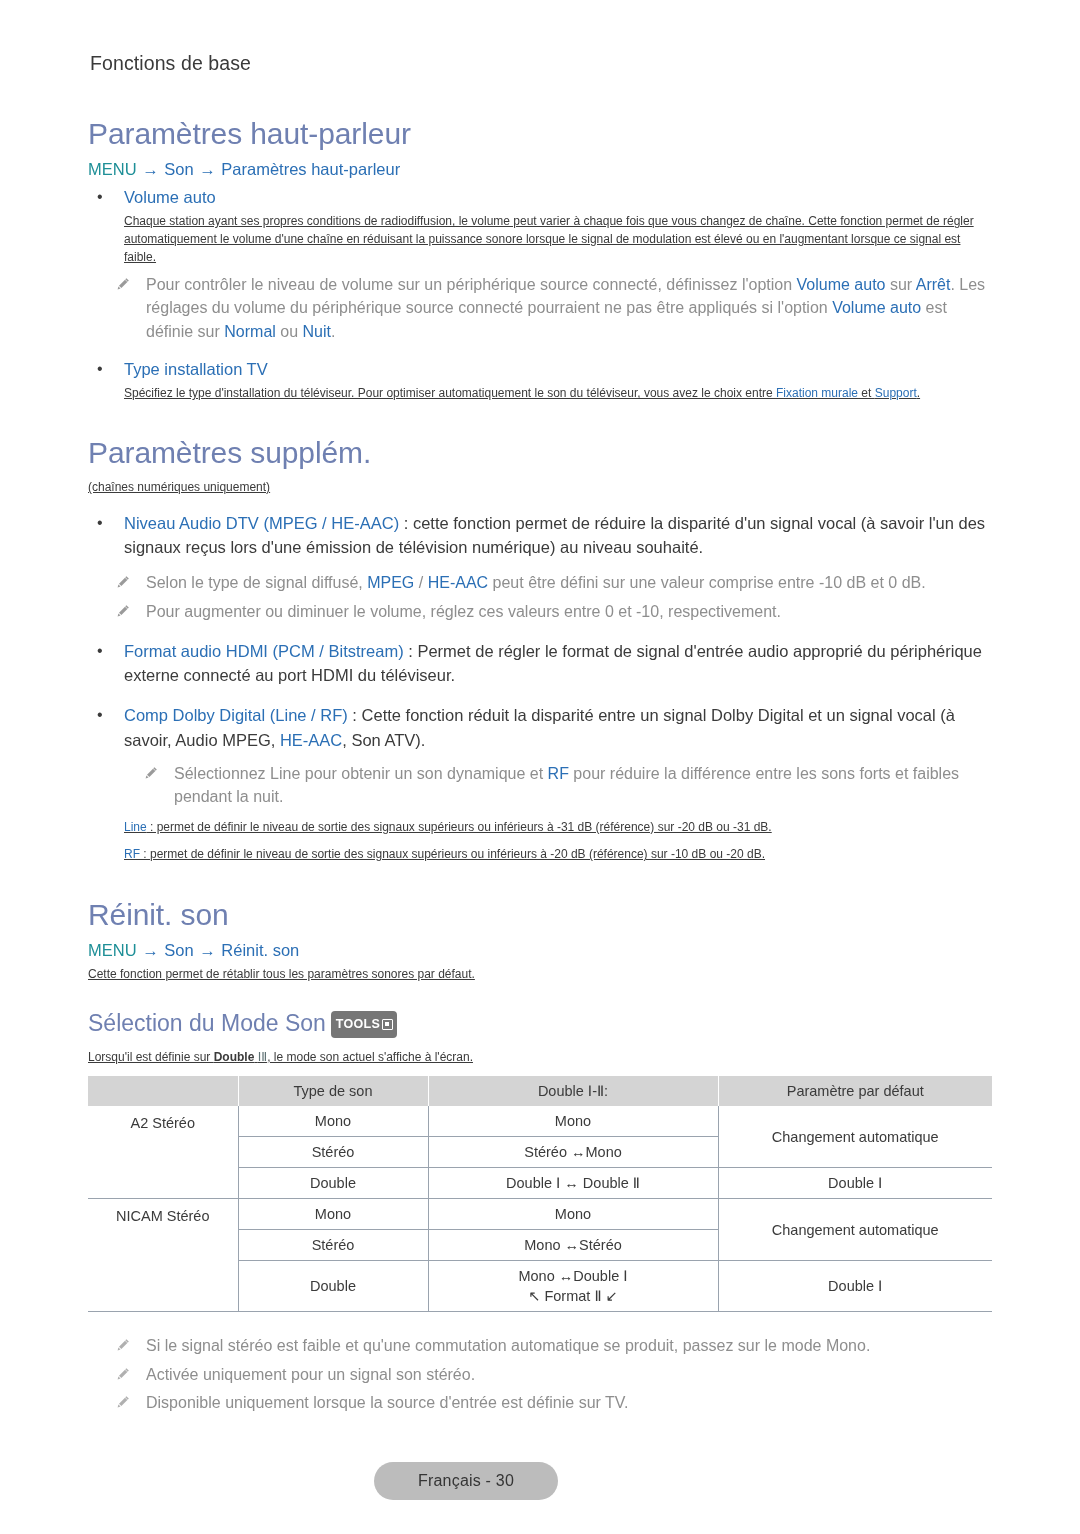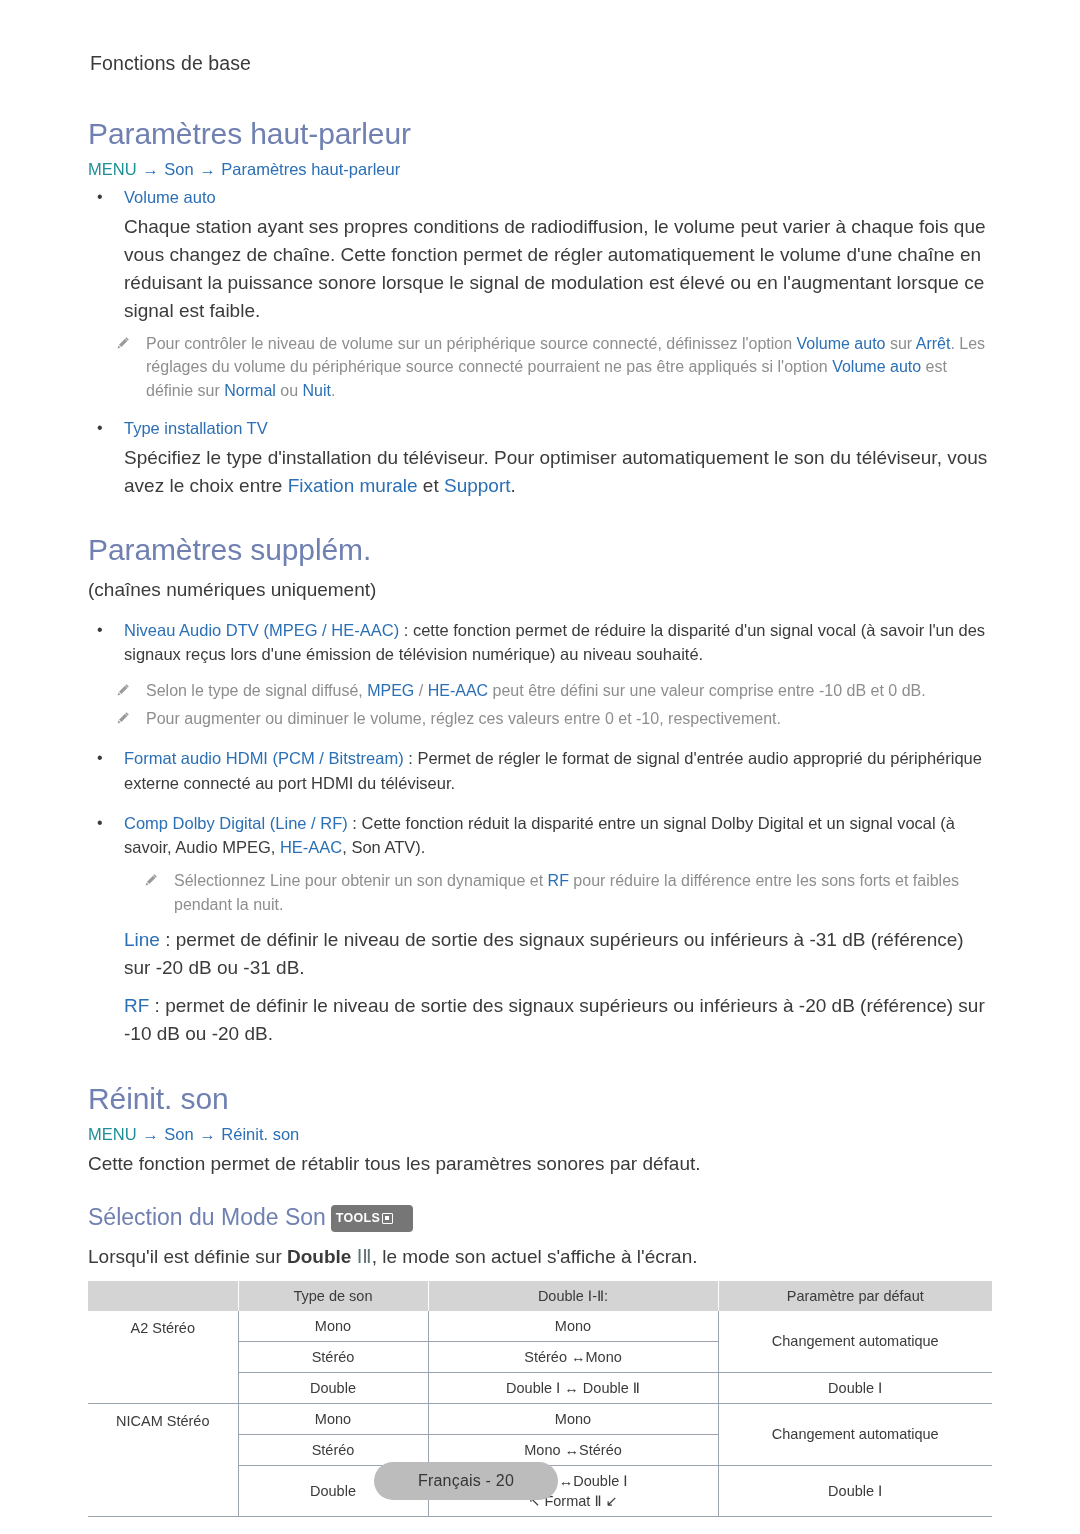--- a/index.html
+++ b/index.html
@@ -67,21 +67,21 @@
   .tools-badge {
     display: inline-flex;
     align-items: center;
     gap: 2px;
     background: #767676;
     color: #ffffff;
     border-radius: 4px;
     font-size: 12.5px;
     font-weight: bold;
     letter-spacing: .3px;
-    padding: 2px 20px 2px 5px;
+    padding: 2px 4px 2px 5px;
     line-height: 1;
     margin-left: 3px;
     position: relative;
     top: 1px;
   }
   .tools-badge .tb-ico {
     display: inline-block;
     width: 11px;
     height: 11px;
     border: 1.2px solid #ffffff;
@@ -92,24 +92,25 @@
   .tools-badge .tb-ico::after {
     content: "";
     position: absolute;
     left: 1.5px; top: 2px;
     width: 4px; height: 4px;
     background: #ffffff;
   }
 
   
   p.body {
-    font-size: 19px;
+    font-size: 12px;
     line-height: 1.47;
     margin: 0 0 7px 0;
     color: #3b3b3b;
+    text-decoration: underline;
   }
   p.indent1 { margin-left: 36px; }
   p.indent0 { margin-left: 0; }
 
   
   .bullet {
     display: flex;
     margin: 0 0 4px 0;
     padding-left: 7px;
   }
@@ -430,15 +431,15 @@
               <path d="M2.4 9.5l2.1 2.1-2.9.8z"></path>
             </g>
           </svg>
       </span>
       <span class="ntext">Disponible uniquement lorsque la source d'entrée est définie sur TV.</span>
     </div>
 
   </div>
 
   <div class="footer">
-    <span class="pill">Français - 20</span>
+    <span class="pill">Français - 30</span>
   </div>
 </div>
 
 </body></html>

